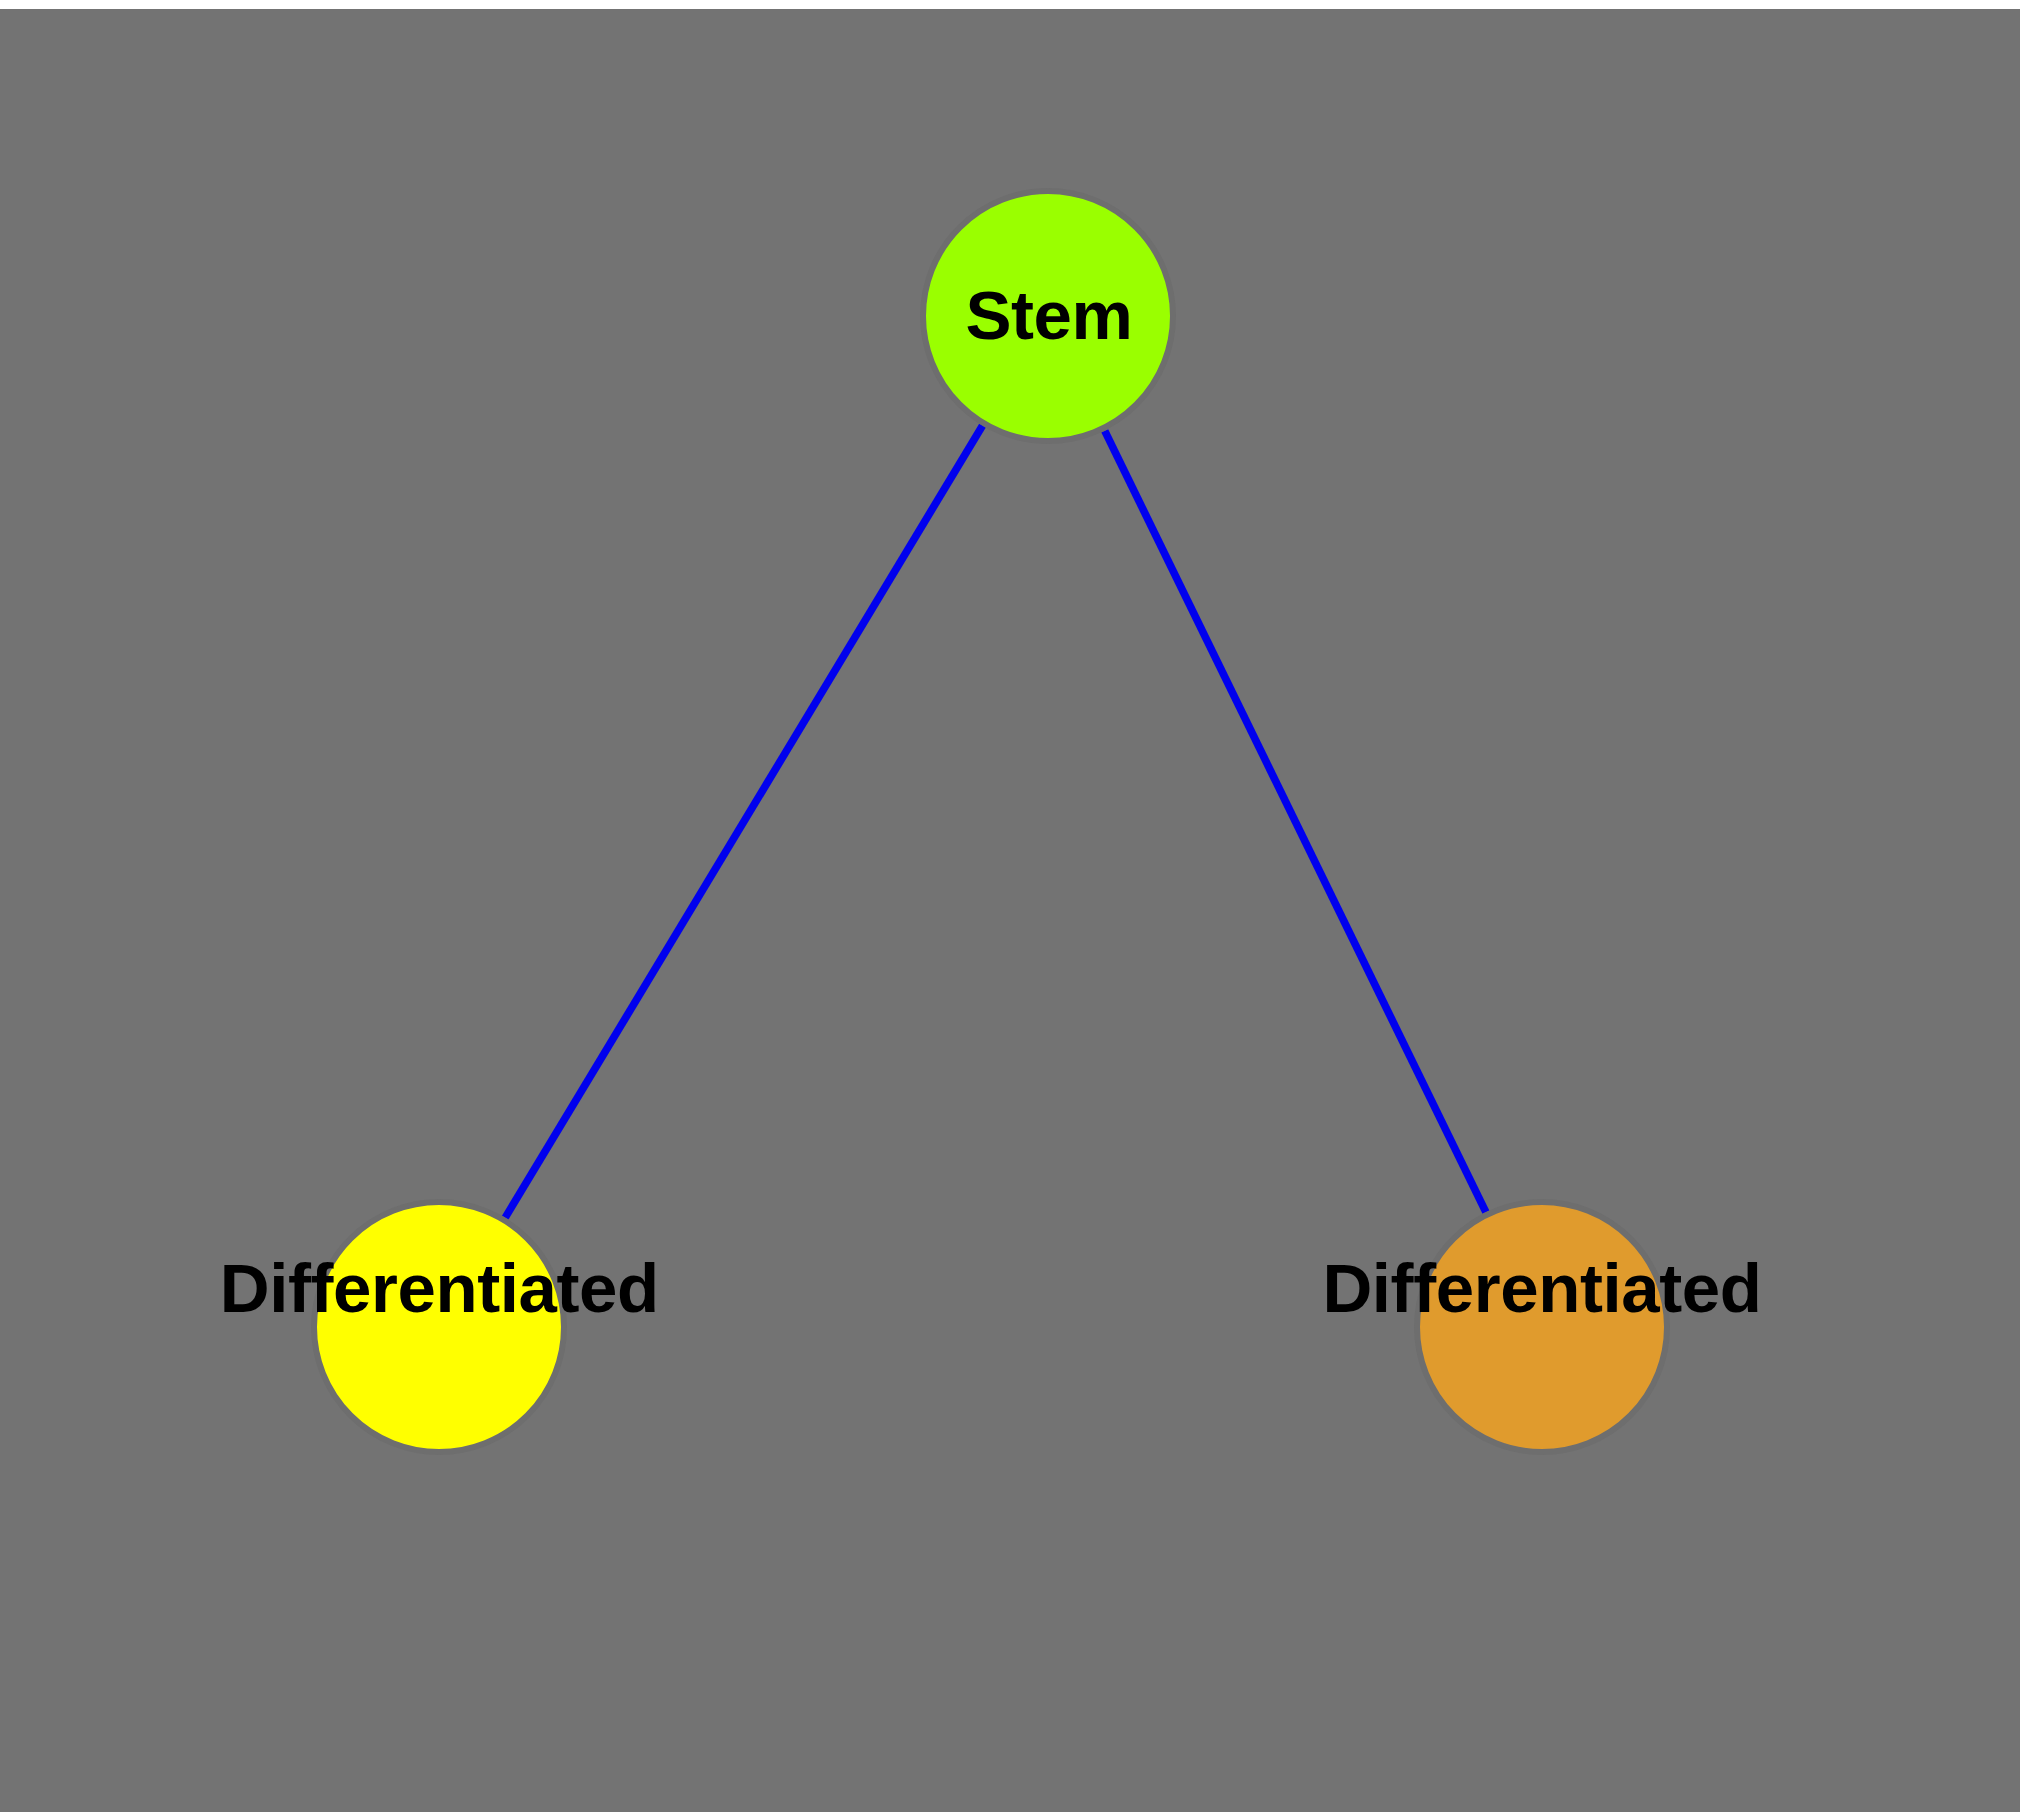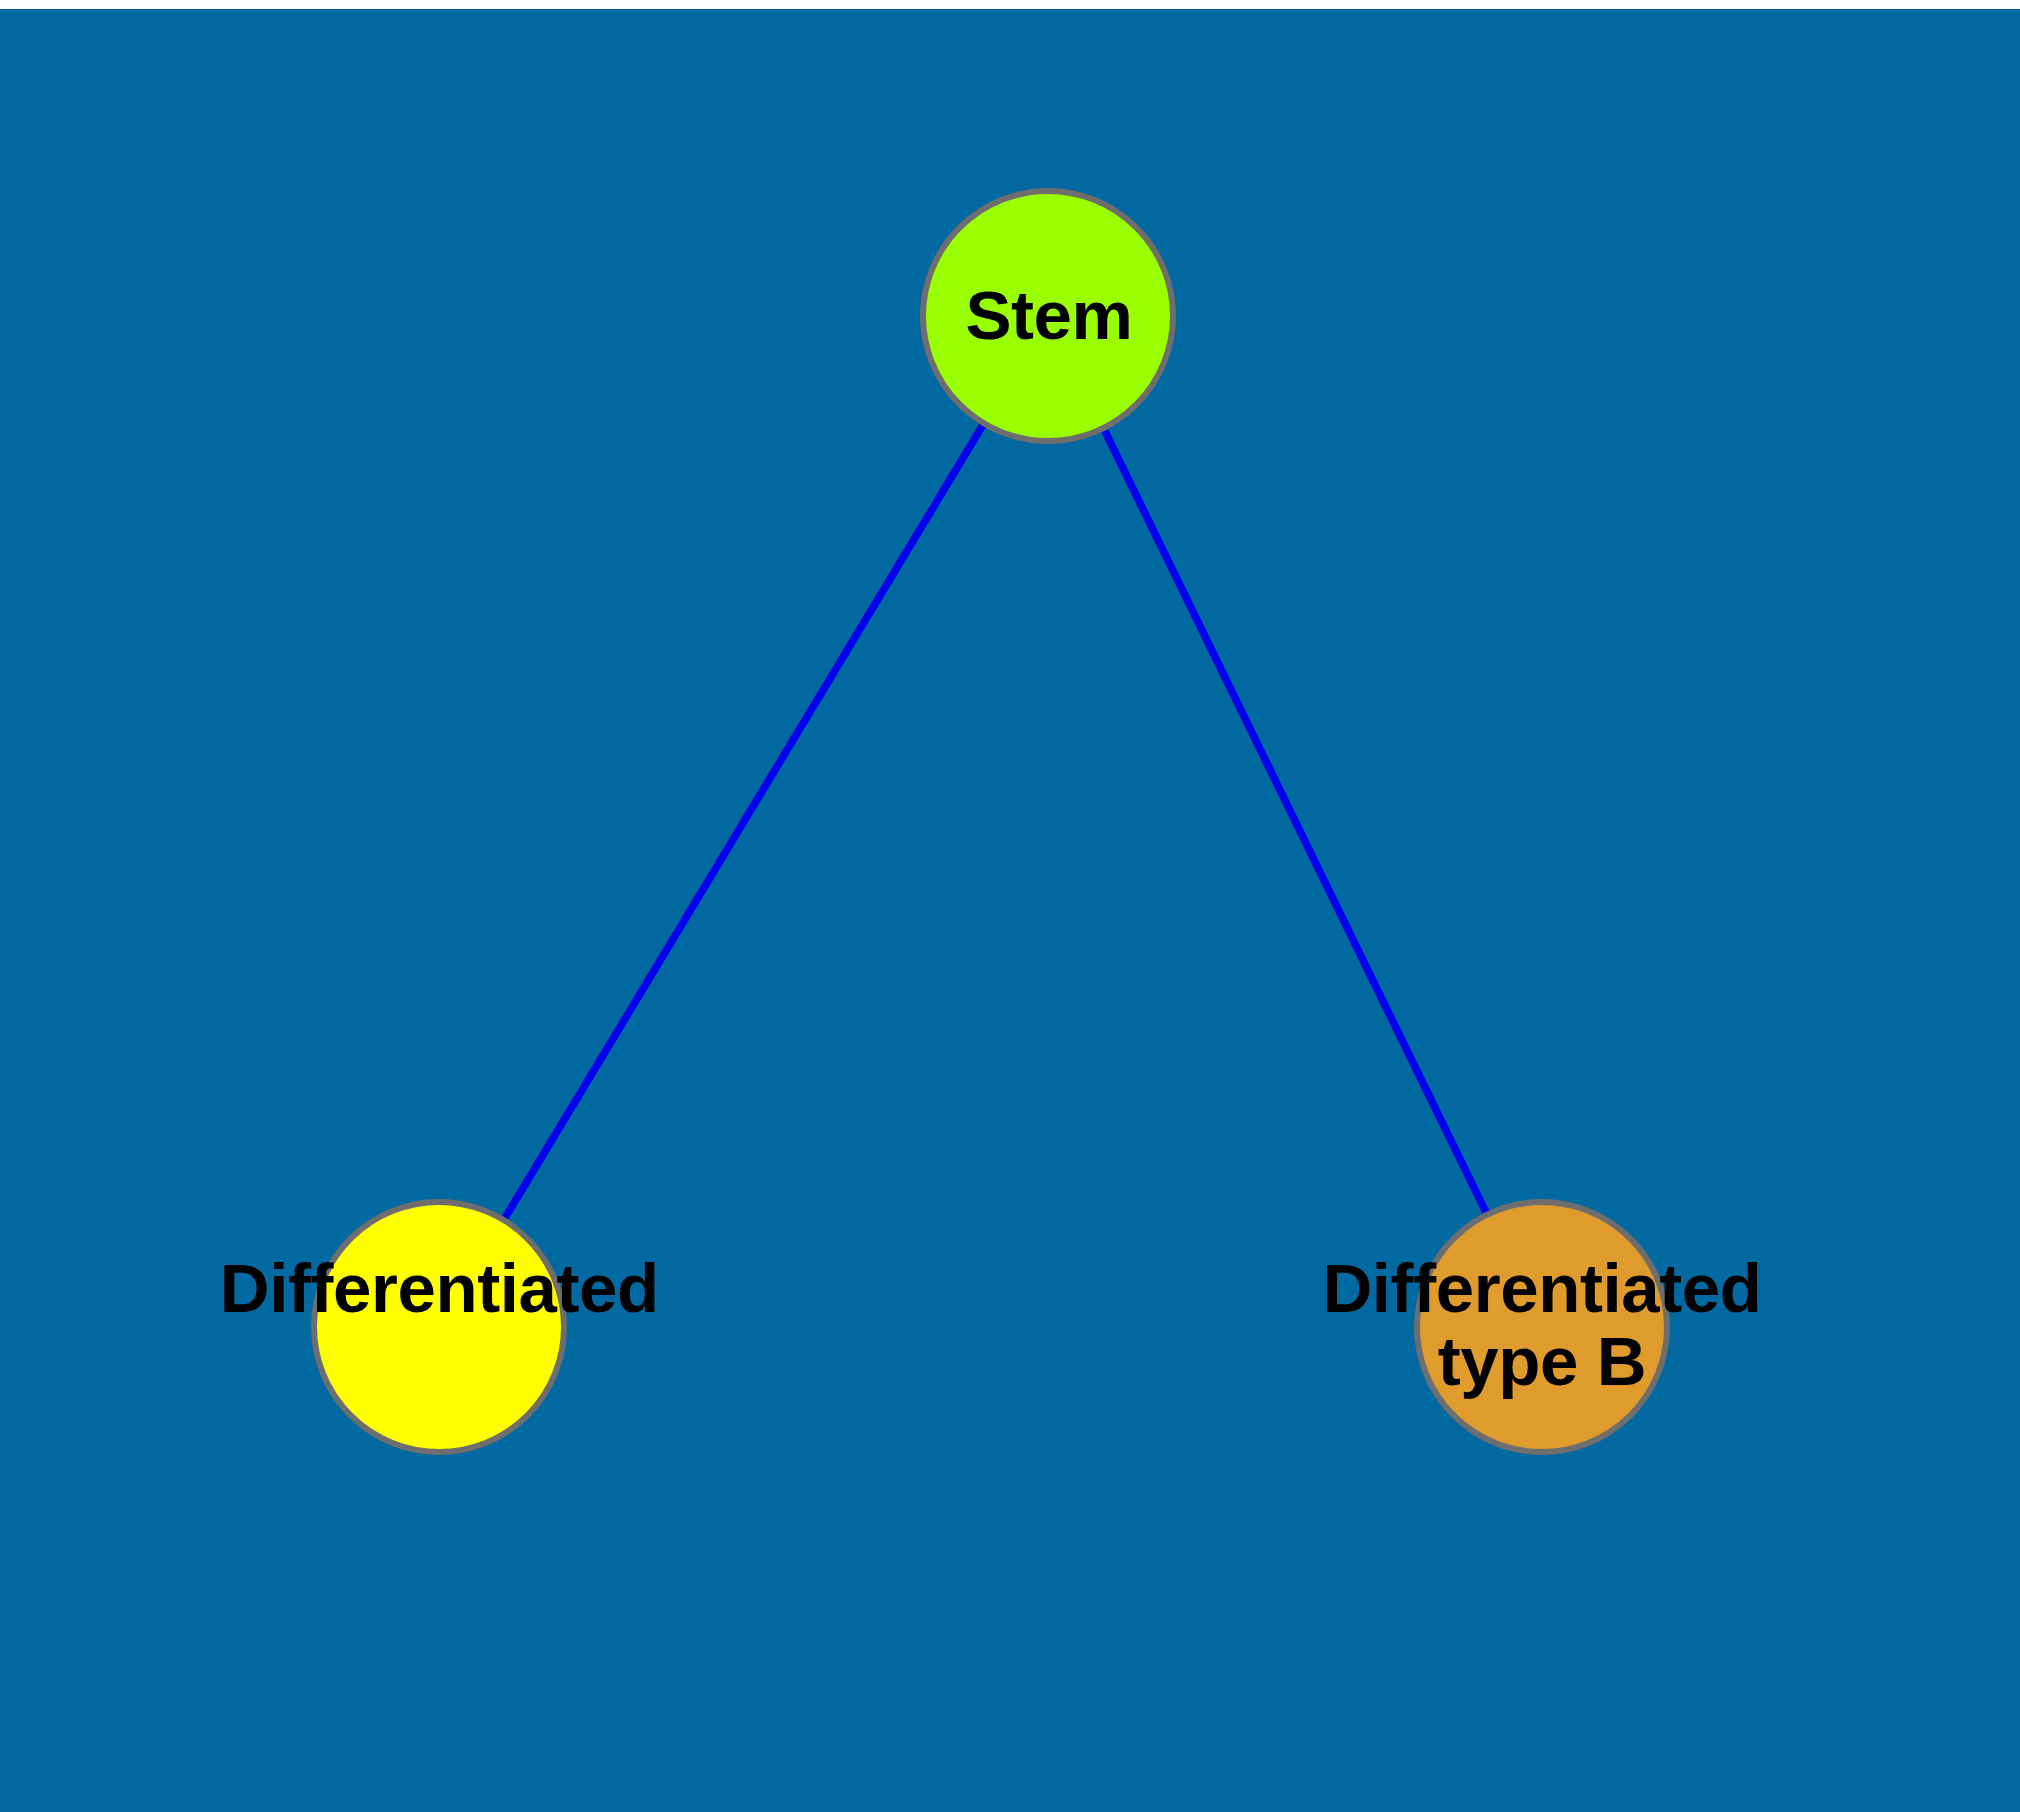--- a/index.html
+++ b/index.html
@@ -18,21 +18,21 @@
     width: 2021px;
     height: 1812px;
     background: #ffffff;
   }
   #graph-plot-area {
     position: absolute;
     left: 0;
     top: 8.5px;
     width: 2021px;
     height: 1804px;
-    background: #0369a1;
+    background: #737373;
     overflow: hidden;
   }
   #edge-layer {
     position: absolute;
     left: 0;
     top: 0;
     width: 2021px;
     height: 1804px;
   }
   .node {
@@ -74,18 +74,17 @@
     <div class="node-label" style="left:625px; top:270px; width:848px;">
       <span>Stem</span>
     </div>
 
     <div class="node-label" style="left:15.3px; top:1243px; width:848px;">
       <div>Differentiated</div>
     </div>
 
     <div class="node-label" style="left:1118px; top:1243px; width:848px;">
       <div>Differentiated</div>
-      <div>type B</div>
     </div>
 
   </div>
 </div>
 
 
 </body></html>

